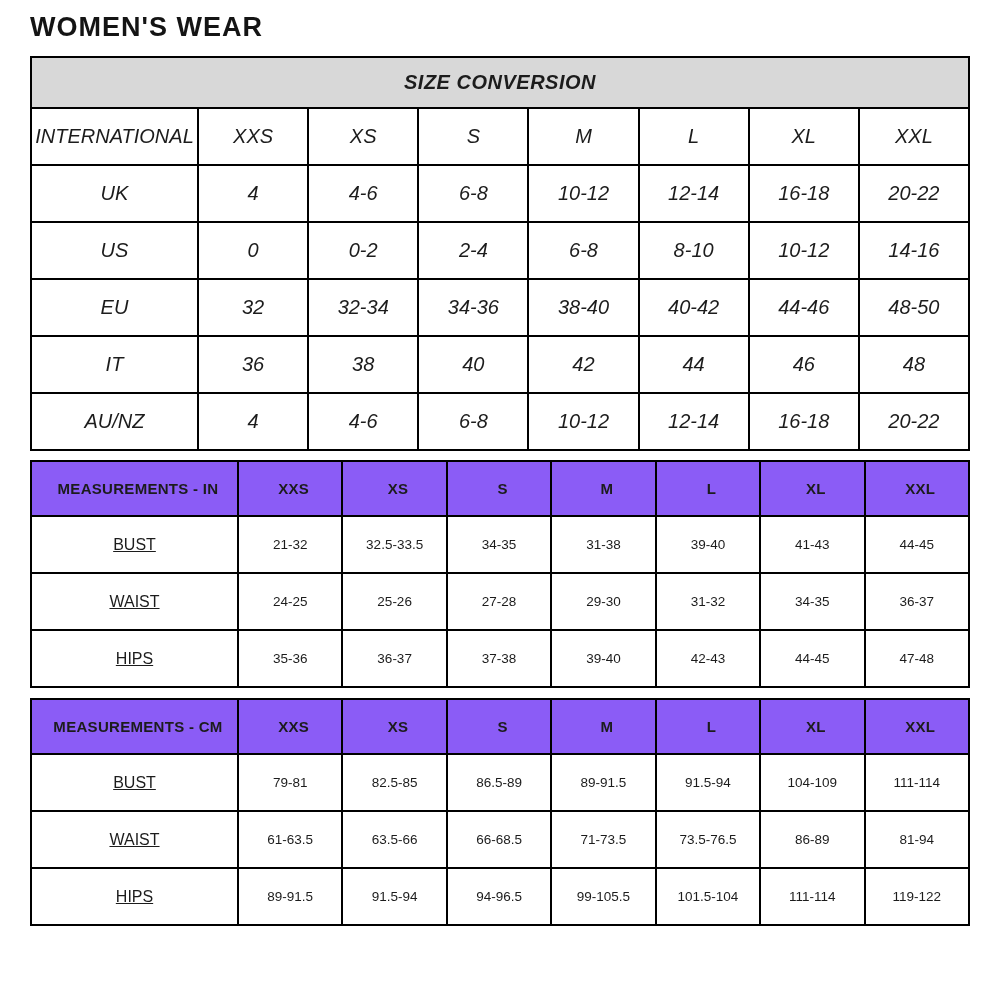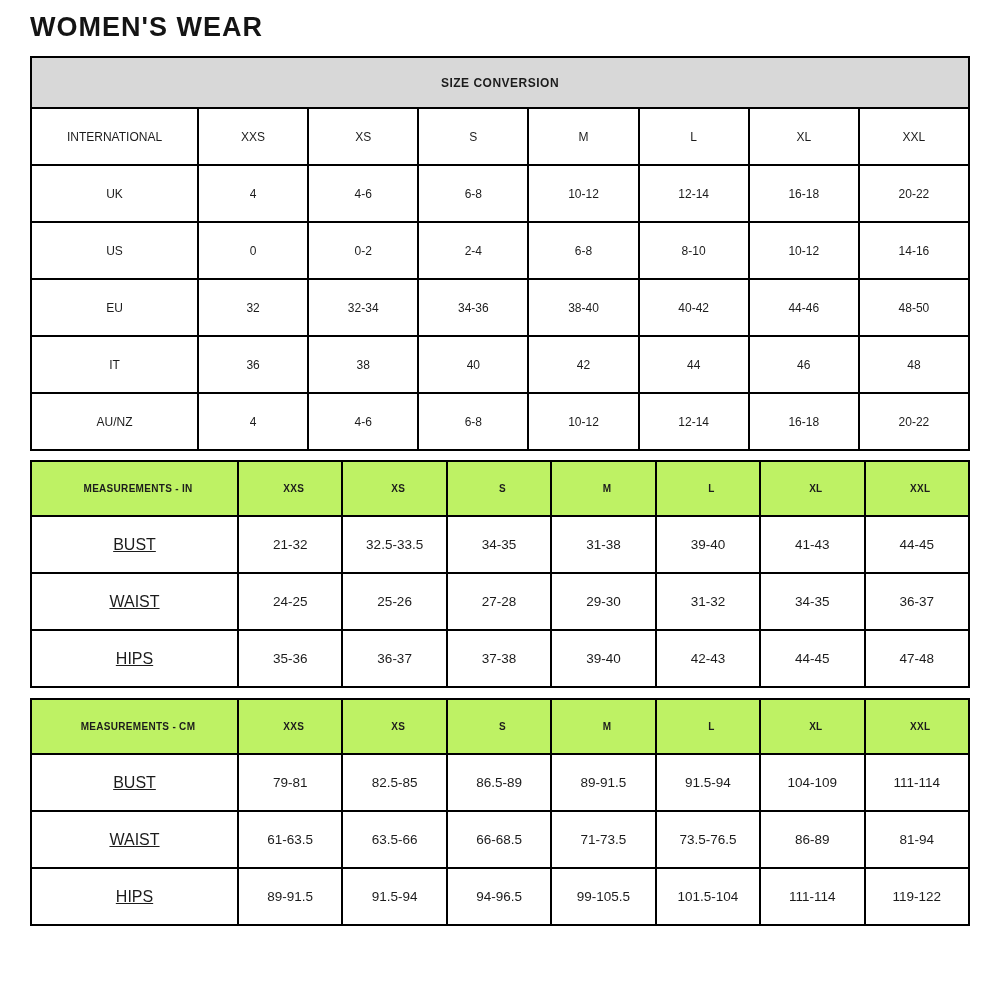--- a/index.html
+++ b/index.html
@@ -33,36 +33,36 @@
   td {
     border: 2px solid #000000;
     text-align: center;
     vertical-align: middle;
     padding: 0 2px;
     overflow: hidden;
     white-space: nowrap;
   }
   
   .tbl-conversion { margin-bottom: 9px; }
-  .tbl-conversion td { height: 55px; font-size: 12px; }
+  .tbl-conversion td { height: 55px; font-size: 20px; font-style: italic; }
   .tbl-conversion tr.section-header-row td {
     height: 49px;
     background: #d8d8d8;
     font-weight: 700;
     letter-spacing: 0.5px;
   }
   .tbl-conversion col.label-col { width: 167px; }
   
   .tbl-measure { margin-bottom: 10px; }
   .tbl-measure td { height: 55px; }
   .tbl-measure tr.header-row td {
     height: 53px;
-    background: #bef264;
+    background: #8b5cf6;
     font-weight: 700;
-    font-size: 10px;
+    font-size: 15px;
     letter-spacing: 0.3px;
     padding-left: 9px;
   }
   .tbl-measure col.label-col { width: 207px; }
   .tbl-measure td.row-label { font-size: 16px; text-decoration: underline; }
   .tbl-measure td.value-cell { font-size: 13.5px; }
 </style>
 </head>
 <body>
 

